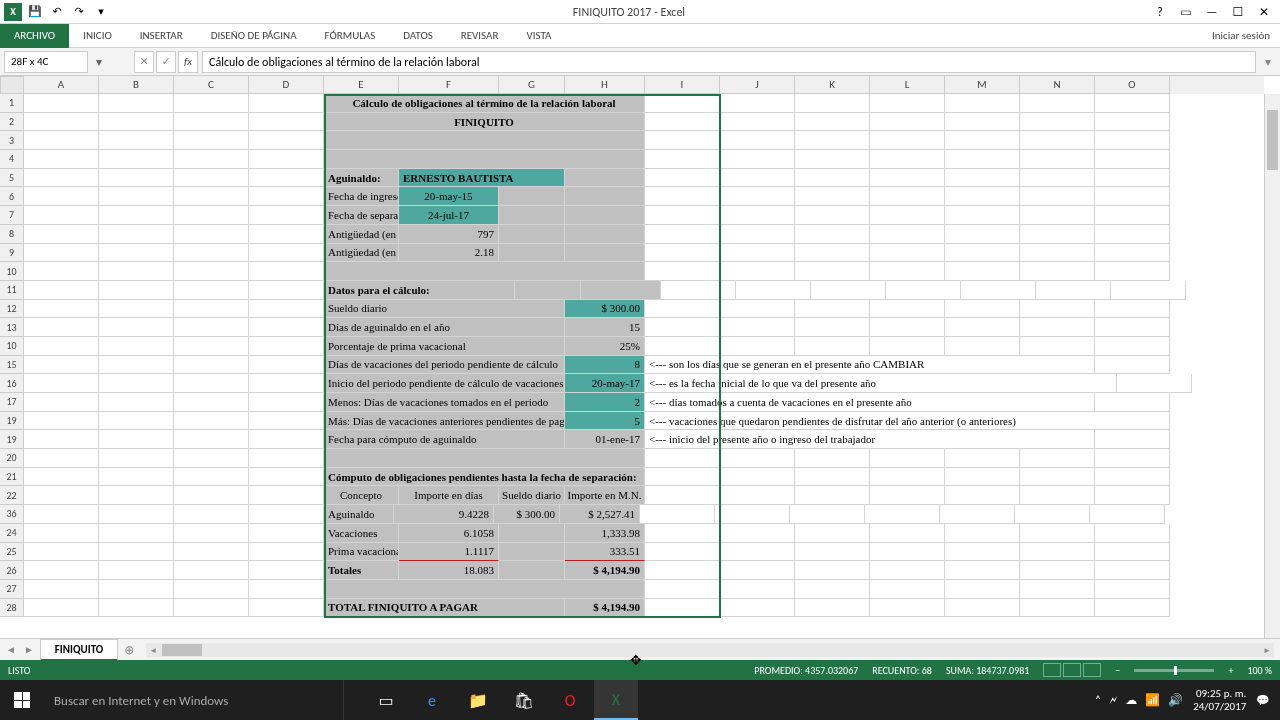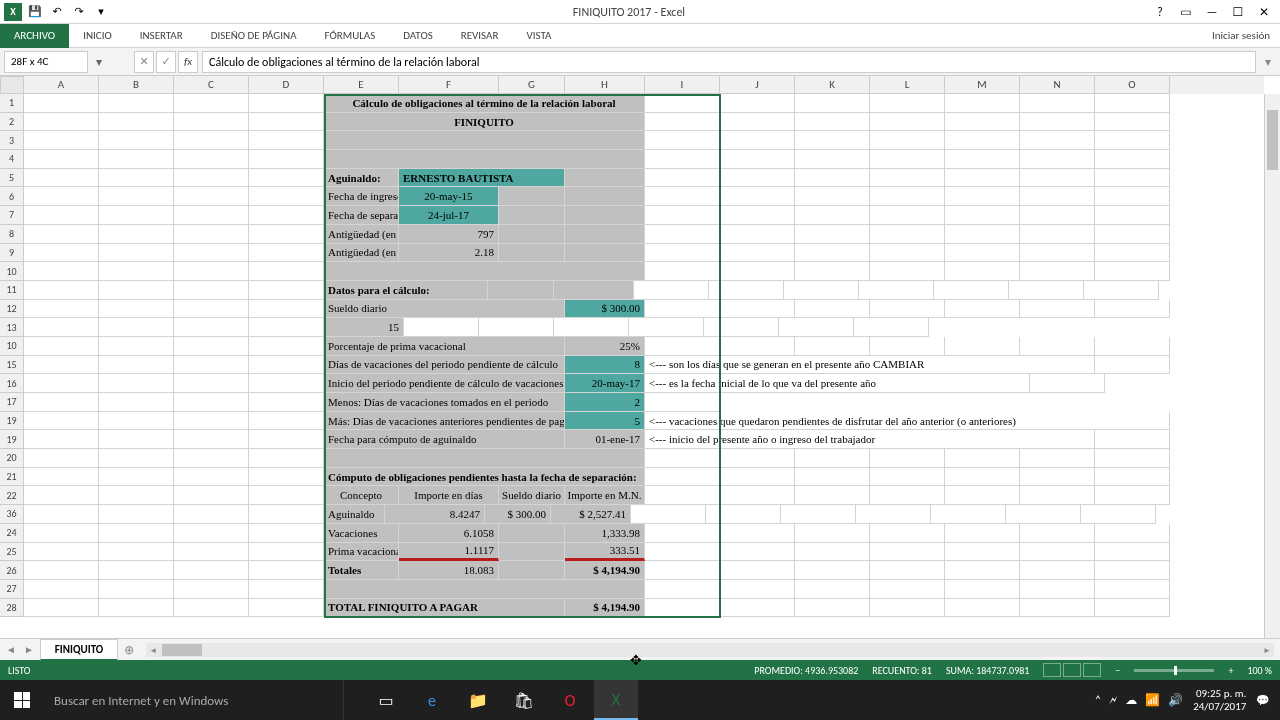--- a/index.html
+++ b/index.html
@@ -39,21 +39,21 @@
 .row-h { width: 24px; height: 18.7px; border-right: 1px solid #ccc; border-bottom: 1px solid #ccc; text-align: center; font-size: 10px; color: #444; display: flex; align-items: center; justify-content: center; background: #f0f0f0; }
 .cells { position: absolute; top: 18px; left: 24px; right: 16px; bottom: 0; }
 .row { display: flex; height: 18.7px; }
 .cell { border-right: 1px solid #d4d4d4; border-bottom: 1px solid #d4d4d4; font-size: 11px; padding: 0 4px; display: flex; align-items: center; overflow: hidden; white-space: nowrap; }
 .grey { background: #c0c0c0; }
 .teal { background: #4ea89f; }
 .bold { font-weight: bold; }
 .center { justify-content: center; }
 .right { justify-content: flex-end; }
 .serif { font-family: Georgia, 'Times New Roman', serif; }
-.bb { border-bottom: 3px solid #b91c1c; }
+.bb { border-bottom: 1px solid #b91c1c; }
 .sel-border { position: absolute; border: 2px solid #217346; pointer-events: none; }
 .vscroll { position: absolute; right: 0; top: 18px; bottom: 0; width: 16px; background: #f0f0f0; border-left: 1px solid #ccc; }
 .vscroll-thumb { position: absolute; top: 16px; left: 2px; right: 2px; height: 60px; background: #c0c0c0; }
 
 
 .sheet-bar { height: 22px; background: #f3f3f3; display: flex; align-items: center; border-top: 1px solid #ccc; }
 .sheet-nav { display: flex; padding: 0 6px; gap: 8px; color: #888; }
 .sheet-nav span { cursor: pointer; font-size: 10px; }
 .sheet-tab { height: 22px; padding: 0 14px; background: #fff; border: 1px solid #ccc; border-bottom: 2px solid #217346; display: flex; align-items: center; font-size: 11px; font-weight: bold; cursor: pointer; }
 .sheet-add { width: 22px; height: 22px; display: flex; align-items: center; justify-content: center; cursor: pointer; color: #888; }
@@ -345,21 +345,21 @@
         <div class="cell " style="width: 75px;"></div>
         <div class="cell " style="width: 75px;"></div>
         <div class="cell " style="width: 75px;"></div>
         <div class="cell " style="width: 75px;"></div>
       </div>
       <div class="row">
         <div class="cell " style="width: 75px;"></div>
         <div class="cell " style="width: 75px;"></div>
         <div class="cell " style="width: 75px;"></div>
         <div class="cell " style="width: 75px;"></div>
-        <div class="cell grey bold serif" style="width: 164px;">Datos para el cálculo:</div>
+        <div class="cell grey bold serif" style="width: 191px;">Datos para el cálculo:</div>
         <div class="cell grey" style="width: 66px;"></div>
         <div class="cell grey" style="width: 80px;"></div>
         <div class="cell " style="width: 75px;"></div>
         <div class="cell " style="width: 75px;"></div>
         <div class="cell " style="width: 75px;"></div>
         <div class="cell " style="width: 75px;"></div>
         <div class="cell " style="width: 75px;"></div>
         <div class="cell " style="width: 75px;"></div>
         <div class="cell " style="width: 75px;"></div>
       </div>
@@ -376,20 +376,21 @@
         <div class="cell " style="width: 75px;"></div>
         <div class="cell " style="width: 75px;"></div>
         <div class="cell " style="width: 75px;"></div>
         <div class="cell " style="width: 75px;"></div>
       </div>
       <div class="row">
         <div class="cell " style="width: 75px;"></div>
         <div class="cell " style="width: 75px;"></div>
         <div class="cell " style="width: 75px;"></div>
         <div class="cell " style="width: 75px;"></div>
+        <div class="cell grey serif" style="width: 241px;">Días de aguinaldo en el año</div>
         <div class="cell grey serif right" style="width: 80px;">15</div>
         <div class="cell " style="width: 75px;"></div>
         <div class="cell " style="width: 75px;"></div>
         <div class="cell " style="width: 75px;"></div>
         <div class="cell " style="width: 75px;"></div>
         <div class="cell " style="width: 75px;"></div>
         <div class="cell " style="width: 75px;"></div>
         <div class="cell " style="width: 75px;"></div>
       </div>
       <div class="row">
@@ -417,30 +418,31 @@
         <div class="cell serif" style="width: 450px;">&lt;--- son los días que se generan en el presente año CAMBIAR</div>
         <div class="cell " style="width: 75px;"></div>
       </div>
       <div class="row">
         <div class="cell " style="width: 75px;"></div>
         <div class="cell " style="width: 75px;"></div>
         <div class="cell " style="width: 75px;"></div>
         <div class="cell " style="width: 75px;"></div>
         <div class="cell grey serif" style="width: 241px;">Inicio del periodo pendiente de cálculo de vacaciones</div>
         <div class="cell teal serif right" style="width: 80px;">20-may-17</div>
-        <div class="cell serif" style="width: 385px;">&lt;--- es la fecha inicial de lo que va del presente año</div>
+        <div class="cell serif" style="width: 472px;">&lt;--- es la fecha inicial de lo que va del presente año</div>
         <div class="cell " style="width: 75px;"></div>
       </div>
       <div class="row">
         <div class="cell " style="width: 75px;"></div>
         <div class="cell " style="width: 75px;"></div>
         <div class="cell " style="width: 75px;"></div>
         <div class="cell " style="width: 75px;"></div>
         <div class="cell grey serif" style="width: 241px;">Menos: Días de vacaciones tomados en el periodo</div>
         <div class="cell teal serif right" style="width: 80px;">2</div>
+        <div class="cell serif" style="width: 450px;">&lt;--- días tomados a cuenta de vacaciones en el presente año</div>
         <div class="cell " style="width: 75px;"></div>
       </div>
       <div class="row">
         <div class="cell " style="width: 75px;"></div>
         <div class="cell " style="width: 75px;"></div>
         <div class="cell " style="width: 75px;"></div>
         <div class="cell " style="width: 75px;"></div>
         <div class="cell grey serif" style="width: 241px;">Más: Días de vacaciones anteriores pendientes de pago</div>
         <div class="cell teal serif right" style="width: 80px;">5</div>
         <div class="cell serif" style="width: 525px;">&lt;--- vacaciones que quedaron pendientes de disfrutar del año anterior (o anteriores)</div>
@@ -498,22 +500,22 @@
         <div class="cell " style="width: 75px;"></div>
         <div class="cell " style="width: 75px;"></div>
         <div class="cell " style="width: 75px;"></div>
         <div class="cell " style="width: 75px;"></div>
       </div>
       <div class="row">
         <div class="cell " style="width: 75px;"></div>
         <div class="cell " style="width: 75px;"></div>
         <div class="cell " style="width: 75px;"></div>
         <div class="cell " style="width: 75px;"></div>
-        <div class="cell grey serif" style="width: 61px;">Aguinaldo</div>
-        <div class="cell grey serif right" style="width: 100px;">8.4247</div>
+        <div class="cell grey serif" style="width: 70px;">Aguinaldo</div>
+        <div class="cell grey serif right" style="width: 100px;">9.4228</div>
         <div class="cell grey serif right" style="width: 66px;">$ 300.00</div>
         <div class="cell grey serif right" style="width: 80px;">$ 2,527.41</div>
         <div class="cell " style="width: 75px;"></div>
         <div class="cell " style="width: 75px;"></div>
         <div class="cell " style="width: 75px;"></div>
         <div class="cell " style="width: 75px;"></div>
         <div class="cell " style="width: 75px;"></div>
         <div class="cell " style="width: 75px;"></div>
         <div class="cell " style="width: 75px;"></div>
       </div>
@@ -612,22 +614,22 @@
   <div class="sheet-tab">FINIQUITO</div>
   <div class="sheet-add">⊕</div>
   <div class="hscroll">
       <div class="hscroll-thumb"></div>
     </div>
 </div>
 
 <div class="status-bar">
   <span>LISTO</span>
   <div class="status-right">
-    <span>PROMEDIO: 4936.953082</span>
-    <span>RECUENTO: 81</span>
+    <span>PROMEDIO: 4357.032067</span>
+    <span>RECUENTO: 68</span>
     <span>SUMA: 184737.0981</span>
     <div class="view-btns">
       <div class="view-btn"></div>
       <div class="view-btn"></div>
       <div class="view-btn"></div>
     </div>
     <span>−</span>
     <div class="zoom-slider"></div>
     <span>+</span>
     <span>100 %</span>

